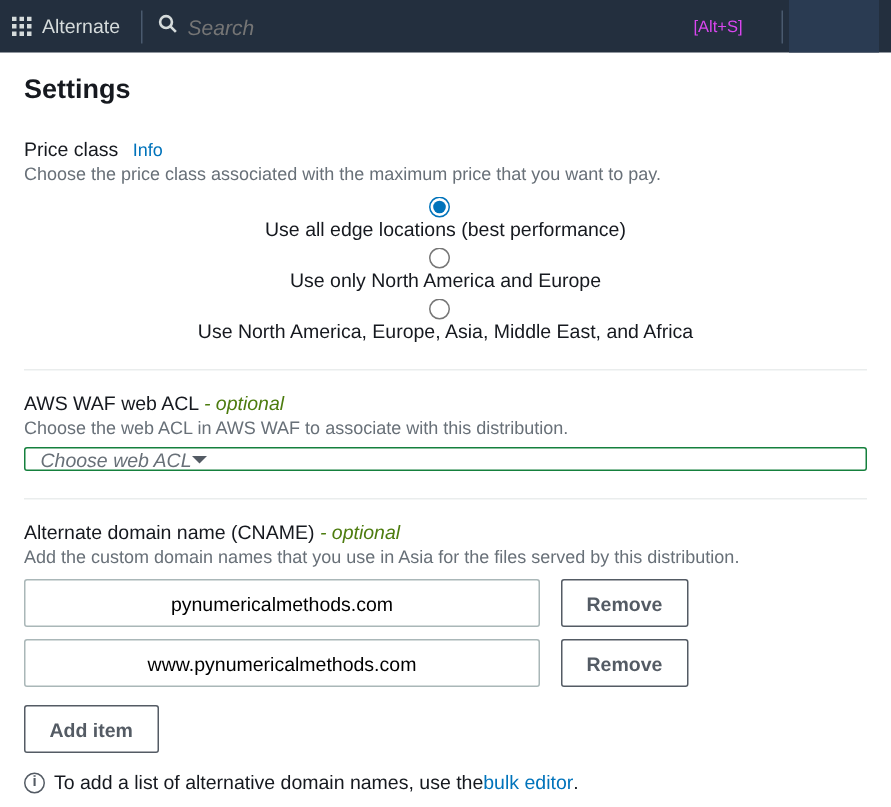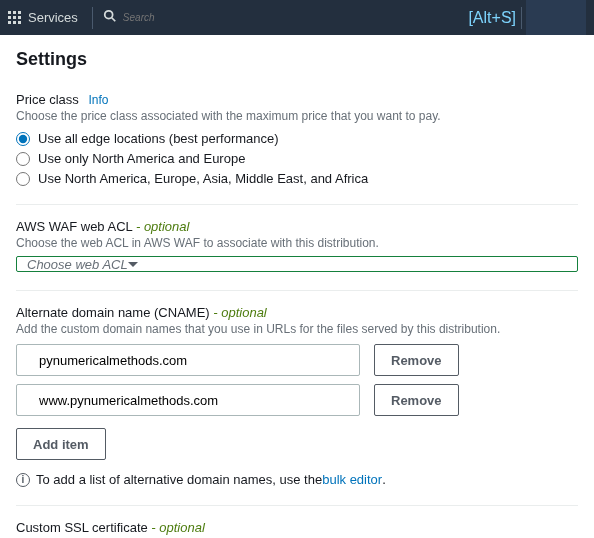--- a/index.html
+++ b/index.html
@@ -4,39 +4,39 @@
 <style>
 * { box-sizing: border-box; margin: 0; padding: 0; }
 body { font-family: "Amazon Ember", "Helvetica Neue", Arial, sans-serif; font-size: 13px; color: #16191f; background: #fff; width: 594px; }
 .topbar { background: #232f3e; height: 35px; display: flex; align-items: center; padding: 0 8px; color: #d5dbdb; }
 .grid-icon { width: 14px; height: 14px; display: inline-block; }
 .grid-icon svg { display: block; }
 .services { font-size: 13px; margin-left: 6px; margin-right: 10px; }
 .divider-v { width: 1px; height: 22px; background: #4a5a6e; margin: 0 4px; }
 .search-wrap { display: flex; align-items: center; color: #aab7b8; flex: 1; position: relative; }
 .search-icon { margin-left: 6px; margin-right: 6px; }
-.search-input { background: transparent; border: none; outline: none; color: #14b8a6; font-style: italic; font-size: 10px; flex: 1; }
-.shortcut { font-size: 16px; color: #7dd3fc; margin-right: 1px; }
+.search-input { background: transparent; border: none; outline: none; color: #14b8a6; font-style: italic; font-size: 14px; flex: 1; }
+.shortcut { font-size: 11px; color: #d946ef; margin-right: 22px; }
 .right-block { width: 60px; background: #2a3b52; height: 100%; }
 .page { padding: 14px 16px 20px 16px; }
 h1.settings-title { font-size: 18px; font-weight: 700; margin-bottom: 22px; }
 .section { margin-bottom: 18px; }
 .field-label { font-size: 13px; color: #16191f; }
 .info-link { color: #0073bb; font-size: 12px; font-weight: 400; margin-left: 6px; }
 .help-text { color: #687078; font-size: 12px; margin-top: 2px; }
 .radio-group { margin-top: 8px; }
-.radio-row { display: flex; align-items: center; margin: 5px 0; }
+.radio-row { display: flex; align-items: center; margin: 5px 0; flex-direction: column; }
 .radio-row input[type=radio] { width: 14px; height: 14px; accent-color: #0073bb; margin-right: 8px; }
 .radio-label { font-size: 13px; }
 hr.sep { border: none; border-top: 1px solid #eaeded; margin: 14px 0; }
 .optional { color: #4d7c0f; font-style: italic; }
 .select-box { border: 1px solid #15803d; border-radius: 2px; height: 16px; display: flex; align-items: center; padding: 0 10px; justify-content: flex-start; color: #687078; font-style: italic; cursor: pointer; margin-top: 6px; }
 .caret-down { width: 0; height: 0; border-left: 5px solid transparent; border-right: 5px solid transparent; border-top: 5px solid #545b64; }
 .cname-row { display: flex; align-items: center; gap: 14px; margin-top: 8px; }
-.text-input { border: 1px solid #aab7b8; border-radius: 2px; height: 32px; padding: 0 22px; font-size: 13px; width: 344px; outline: none; }
+.text-input { border: 1px solid #aab7b8; border-radius: 2px; height: 32px; padding: 0 22px; font-size: 13px; width: 344px; outline: none; text-align: center; }
 .btn { border: 1px solid #545b64; background: #fff; border-radius: 2px; height: 32px; padding: 12px 16px; font-size: 13px; font-weight: 700; color: #545b64; cursor: pointer; display: inline-flex; align-items: center; justify-content: center; }
 .btn-small { padding: 0 16px; }
 .add-item { margin-top: 12px; }
 .info-row { display: flex; align-items: center; margin-top: 12px; font-size: 13px; }
 .info-circle { width: 14px; height: 14px; border: 1px solid #545b64; border-radius: 50%; display: inline-flex; align-items: center; justify-content: center; font-size: 10px; font-weight: 700; color: #545b64; margin-right: 6px; }
 .link { color: #0073bb; cursor: pointer; }
 </style>
 </head>
 <body>
 
@@ -49,21 +49,21 @@
           <rect x="10" y="0" width="3" height="3"></rect>
           <rect x="0" y="5" width="3" height="3"></rect>
           <rect x="5" y="5" width="3" height="3"></rect>
           <rect x="10" y="5" width="3" height="3"></rect>
           <rect x="0" y="10" width="3" height="3"></rect>
           <rect x="5" y="10" width="3" height="3"></rect>
           <rect x="10" y="10" width="3" height="3"></rect>
         </g>
       </svg>
   </span>
-  <span class="services">Services</span>
+  <span class="services">Alternate</span>
   <span class="divider-v"></span>
   <div class="search-wrap">
     <span class="search-icon">
       <svg width="14" height="14" viewBox="0 0 16 16">
           <circle cx="6.5" cy="6.5" r="4.5" stroke="#d5dbdb" stroke-width="2" fill="none"></circle>
           <line x1="10" y1="10" x2="14" y2="14" stroke="#d5dbdb" stroke-width="2"></line>
         </svg>
     </span>
     <input class="search-input" placeholder="Search" style="">
     <span class="shortcut">[Alt+S]</span>
@@ -105,21 +105,21 @@
       <span>Choose web ACL</span>
       <span class="caret-down"></span>
     </div>
   </div>
 
   <hr class="sep">
 
   <div class="section">
     <span class="field-label">Alternate domain name (CNAME)</span>
     <span class="optional">- optional</span>
-    <div class="help-text">Add the custom domain names that you use in URLs for the files served by this distribution.</div>
+    <div class="help-text">Add the custom domain names that you use in Asia for the files served by this distribution.</div>
 
     <div class="cname-row">
       <input class="text-input" value="pynumericalmethods.com" style="">
       <button class="btn btn-small">Remove</button>
     </div>
     <div class="cname-row">
       <input class="text-input" value="www.pynumericalmethods.com" style="">
       <button class="btn btn-small">Remove</button>
     </div>
 

